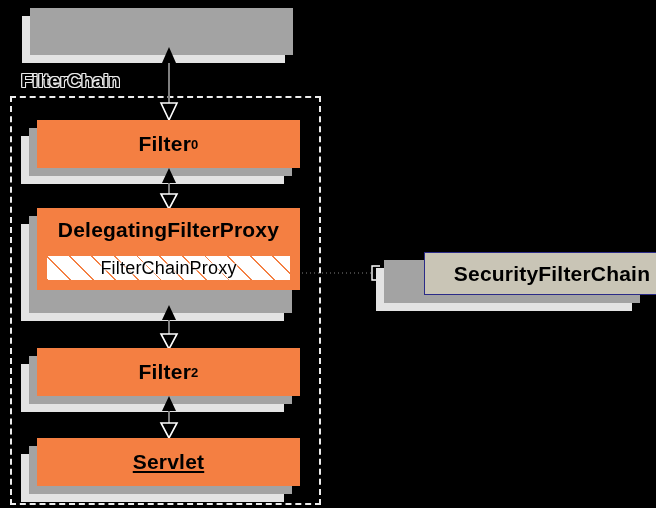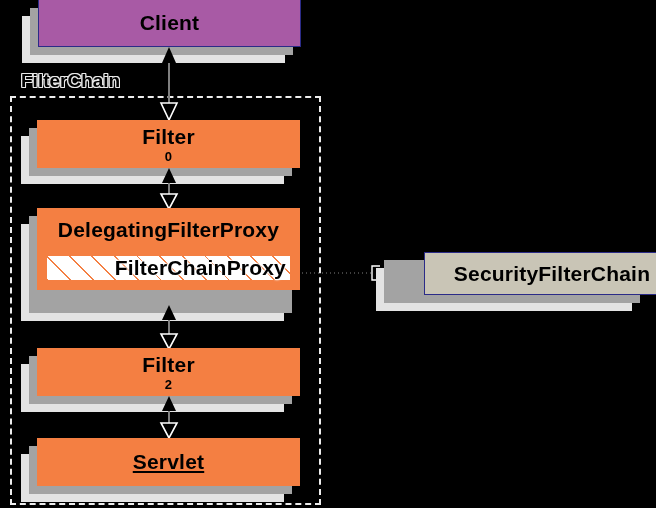--- a/index.html
+++ b/index.html
@@ -43,21 +43,20 @@
     background: #a85aa5;
     border: 1px solid #2b2b88;
     font-size: 21px;
   }
 
   
   .orange-box {
     background: #f47f42;
     border: 1px solid #f47f42;
     font-size: 21px;
-    flex-direction: column;
   }
 
   
   .dfp-outer {
     background: #f47f42;
     border: 1px solid #f47f42;
     display: block;
     padding: 0;
   }
   .dfp-title {
@@ -77,23 +76,23 @@
     bottom: 8px;
     box-sizing: border-box;
     border: 1px solid #f47f42;
     background-color: #ffffff;
     background-image: repeating-linear-gradient(
         45deg,
         #f47f42 0px, #f47f42 1.3px,
         rgba(255,255,255,0) 1.3px, rgba(255,255,255,0) 16px);
     display: flex;
     align-items: center;
-    justify-content: flex-end;
-    font-size: 21px;
-    font-weight: bold;
+    justify-content: center;
+    font-size: 18px;
+    font-weight: normal;
     color: #000;
   }
   .fcp-inner span {
     background: transparent;
     padding: 0 4px;
     text-shadow: 0 0 3px #fff, 0 0 3px #fff, 0 0 2px #fff, 0 0 2px #fff, 0 0 1px #fff;
   }
 
   
   .sfc-box {
@@ -136,23 +135,20 @@
 
   .sub { font-size: 0.62em; vertical-align: -0.28em; font-weight: bold; }
 </style>
 </head>
 <body>
 
 <div id="canvas">
 
   <div class="shadow s2" style="left:22px; top:16px; width:263px; height:47px;"></div>
   <div class="shadow s1" style="left:30px; top:8px; width:263px; height:47px;"></div>
-  <div class="node client-box" style="left:38px; top:-1px; width:263px; height:48px;">
-    <span>Client</span>
-  </div>
 
   <div class="dashed-container" style="left:10px; top:96px; width:311px; height:409px;"></div>
   <div class="dashed-label" style="left:11px; top:70px;margin-left:10px;">FilterChain</div>
 
   <div class="arrow-v" style="left:158px; top:47px; height:73px;">
     <svg width="22" height="73" viewBox="0 0 22 73">
       <line x1="11" y1="10" x2="11" y2="60" stroke="#808080" stroke-width="2"></line>
       <polygon points="11,0 4,16 18,16" fill="#000000"></polygon>
       <polygon points="11,73 3,56 19,56" fill="#000000" stroke="#ffffff" stroke-width="1.6"></polygon>
     </svg>

